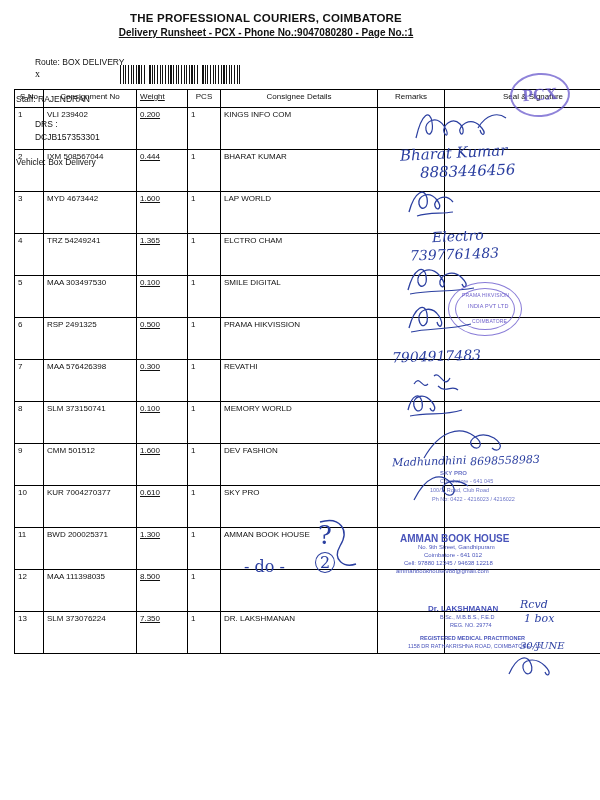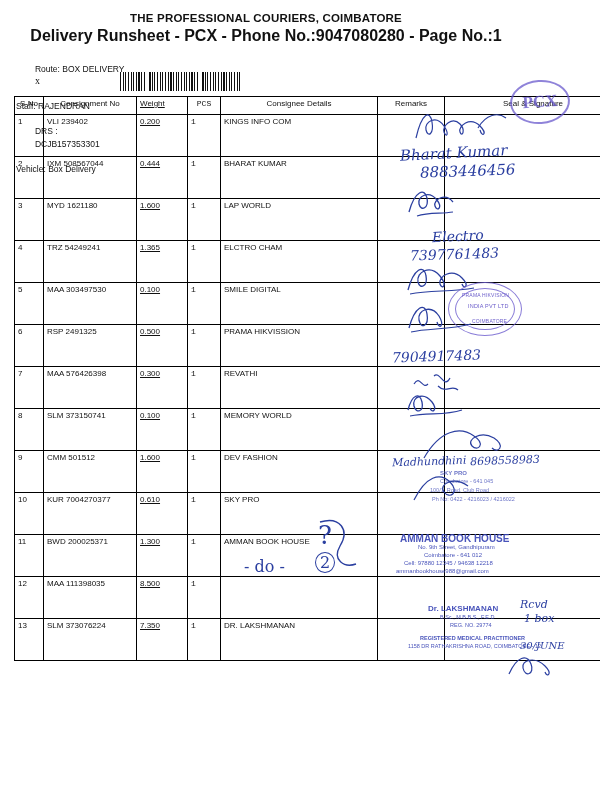--- a/index.html
+++ b/index.html
@@ -25,23 +25,24 @@
   .doc-title {
     text-align: center;
     font-weight: bold;
     font-size: 11.5px;
     letter-spacing: .2px;
     margin-top: 4px;
   }
   .doc-subtitle {
     text-align: center;
     font-weight: bold;
-    font-size: 16px;
+    font-size: 10px;
     margin-top: 3px;
     margin-bottom: 5px;
+    text-decoration: underline;
   }
   .meta {
     position: relative;
     height: 46px;
     font-size: 8.5px;
   }
   .meta-left {
     position: absolute;
     left: 2px;
     top: 0;
@@ -112,21 +113,21 @@
     height: 13px;
     padding-top: 2px;
     padding-bottom: 2px;
   }
   table.runsheet tbody td {
     height: 37px;
   }
   .c-sno { width: 22px; }
   .c-con { width: 86px; }
   .c-wt  { width: 44px; text-align: left; text-decoration: underline; }
-  .c-pcs { width: 26px; font-family: Liberation Mono, monospace; }
+  .c-pcs { width: 26px; }
   .c-name{ width: 150px; }
   .c-rem { width: 60px; }
   .c-sig { width: 170px; }
 
   
   .hw-layer {
     position: absolute;
     left: 0; top: 0;
     width: 600px; height: 800px;
     pointer-events: none;
@@ -228,21 +229,21 @@
         <td class="c-sno">2</td>
         <td class="c-con">IXM 508567044</td>
         <td class="c-wt">0.444</td>
         <td class="c-pcs">1</td>
         <td class="c-name">BHARAT KUMAR</td>
         <td class="c-rem"></td>
         <td class="c-sig"></td>
       </tr>
       <tr>
         <td class="c-sno">3</td>
-        <td class="c-con">MYD 1621180</td>
+        <td class="c-con">MYD 4673442</td>
         <td class="c-wt">1.600</td>
         <td class="c-pcs">1</td>
         <td class="c-name">LAP WORLD</td>
         <td class="c-rem"></td>
         <td class="c-sig"></td>
       </tr>
       <tr>
         <td class="c-sno">4</td>
         <td class="c-con">TRZ 54249241</td>
         <td class="c-wt">1.365</td>

